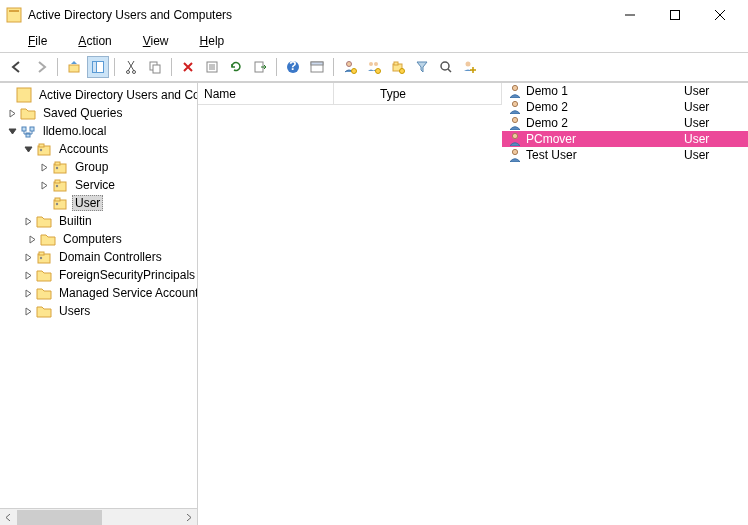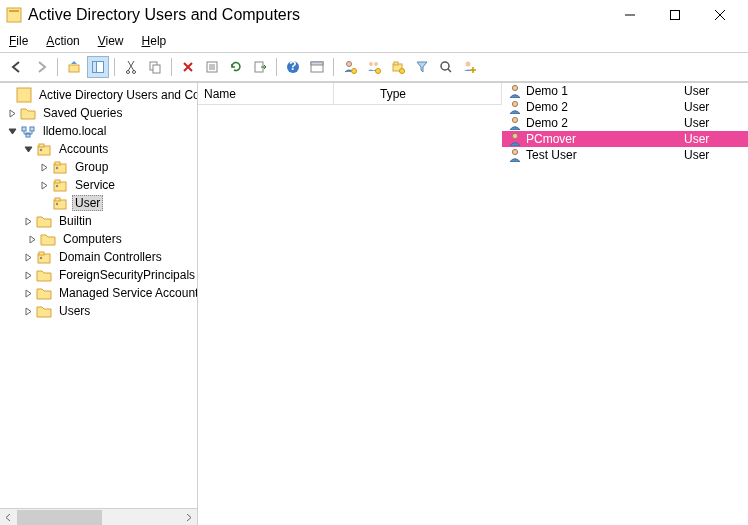--- a/index.html
+++ b/index.html
@@ -1,24 +1,24 @@
 <!DOCTYPE html>
 <html><head>
   <meta charset="utf-8">
   <style>
     * { margin: 0; padding: 0; box-sizing: border-box; font-family: "Segoe UI", Tahoma, sans-serif; font-size: 12px; }
     body { background: #fff; width: 748px; height: 525px; display: flex; flex-direction: column; overflow: hidden; }
     
     .titlebar { display: flex; align-items: center; height: 30px; padding: 0 6px; }
     .titlebar-icon { width: 16px; height: 16px; margin-right: 6px; }
-    .titlebar-title { flex: 1; font-size: 16px; }
+    .titlebar-title { flex: 1; font-size: 12px; }
     .winbtns { display: flex; }
     .winbtn { width: 45px; height: 30px; display: flex; align-items: center; justify-content: center; cursor: default; }
     
-    .menubar { display: flex; padding: 2px 1px; gap: 2px; }
+    .menubar { display: flex; padding: 2px 20px; gap: 15px; }
     .menuitem { padding: 2px 8px; cursor: default; }
     .underline { text-decoration: underline; }
     
     .toolbar { display: flex; align-items: center; padding: 3px 6px; gap: 2px; border-top: 1px solid #d0d0d0; border-bottom: 1px solid #d0d0d0; }
     .tbtn { width: 22px; height: 22px; display: flex; align-items: center; justify-content: center; cursor: default; border: 1px solid transparent; }
     .tbtn.pressed { border-color: #98b5d0; background: #cce4f7; }
     .tsep { width: 1px; height: 18px; background: #c0c0c0; margin: 0 3px; }
     
     .content { flex: 1; display: flex; min-height: 0; }
     .tree-panel { width: 198px; border-right: 1px solid #d0d0d0; display: flex; flex-direction: column; border-top: 1px solid #d0d0d0; }

